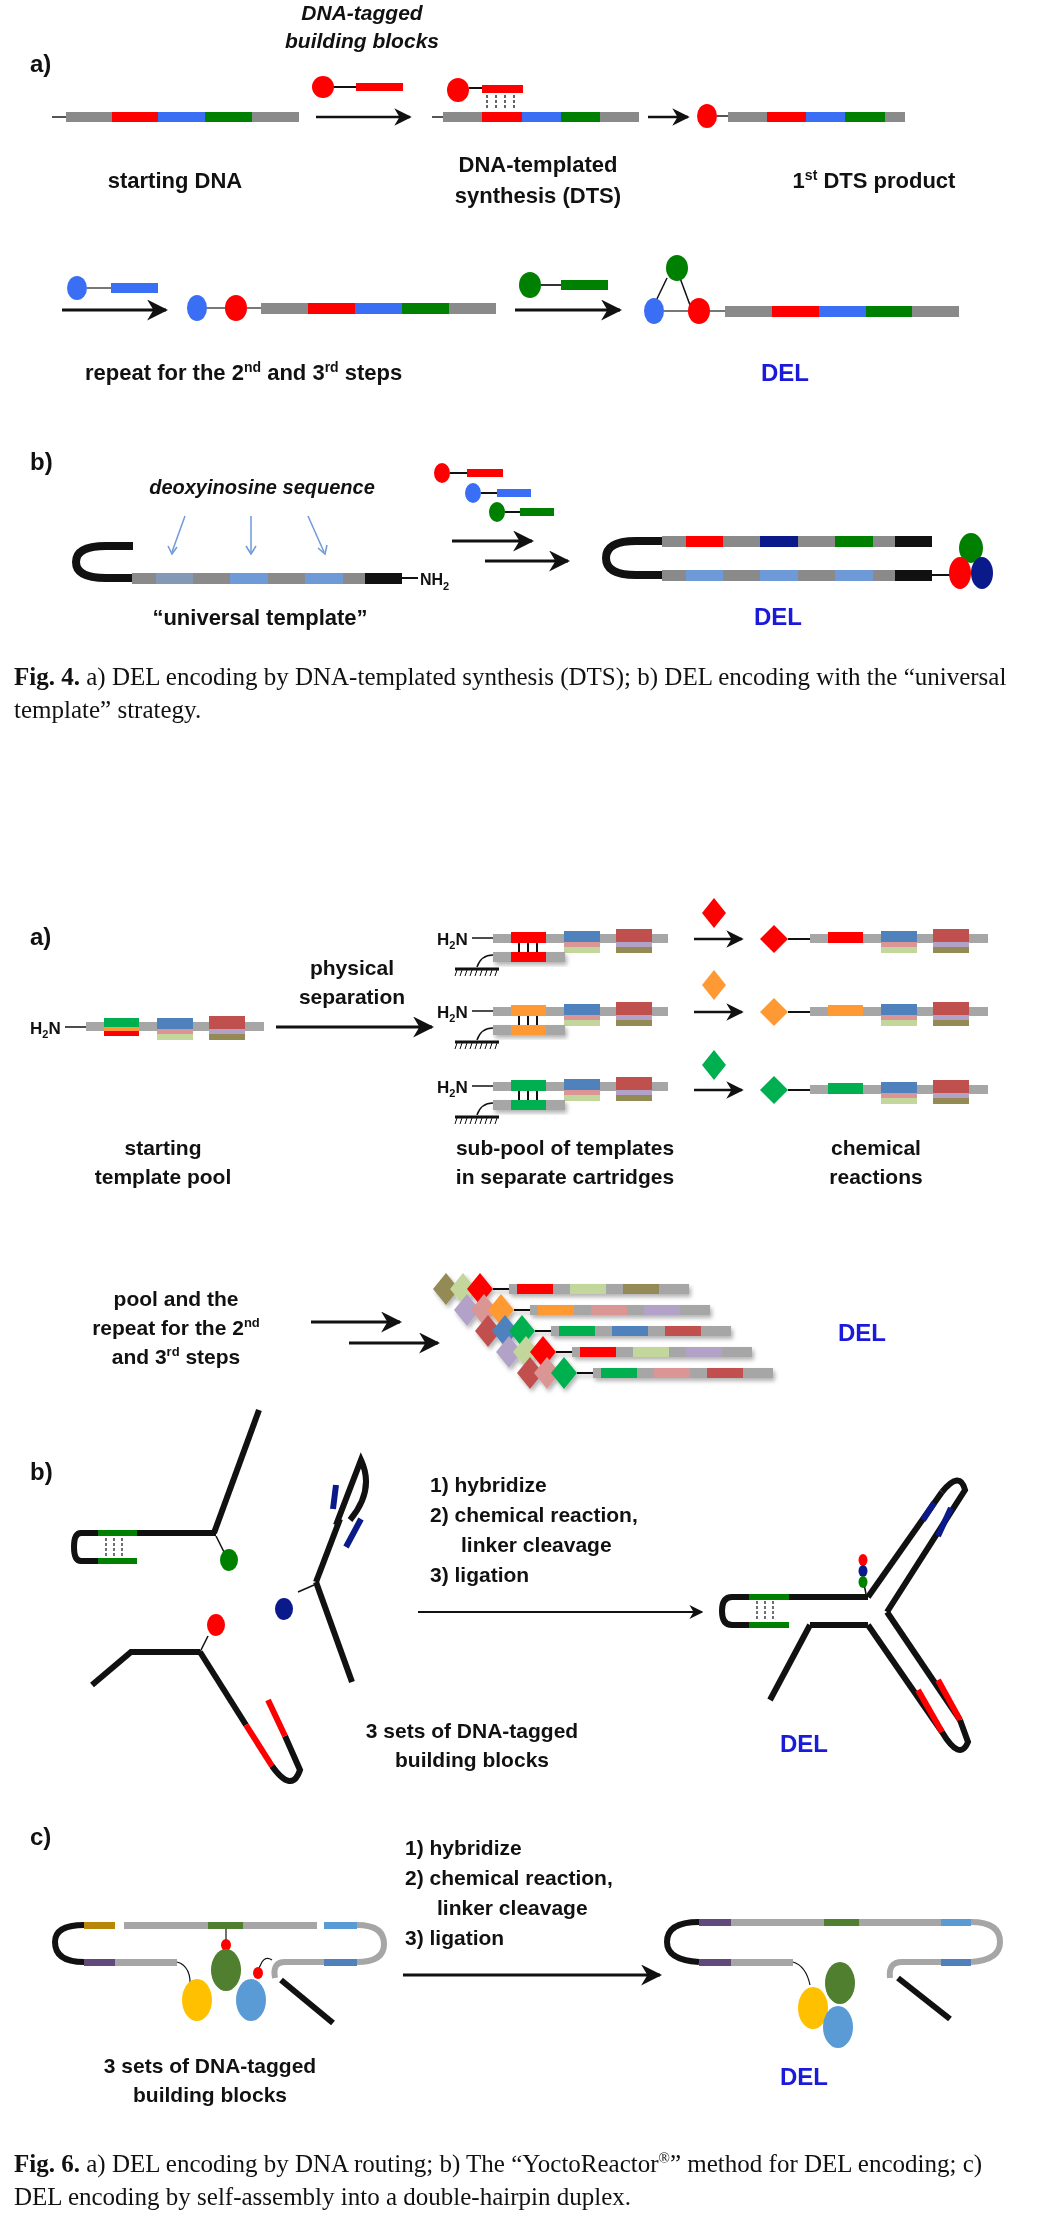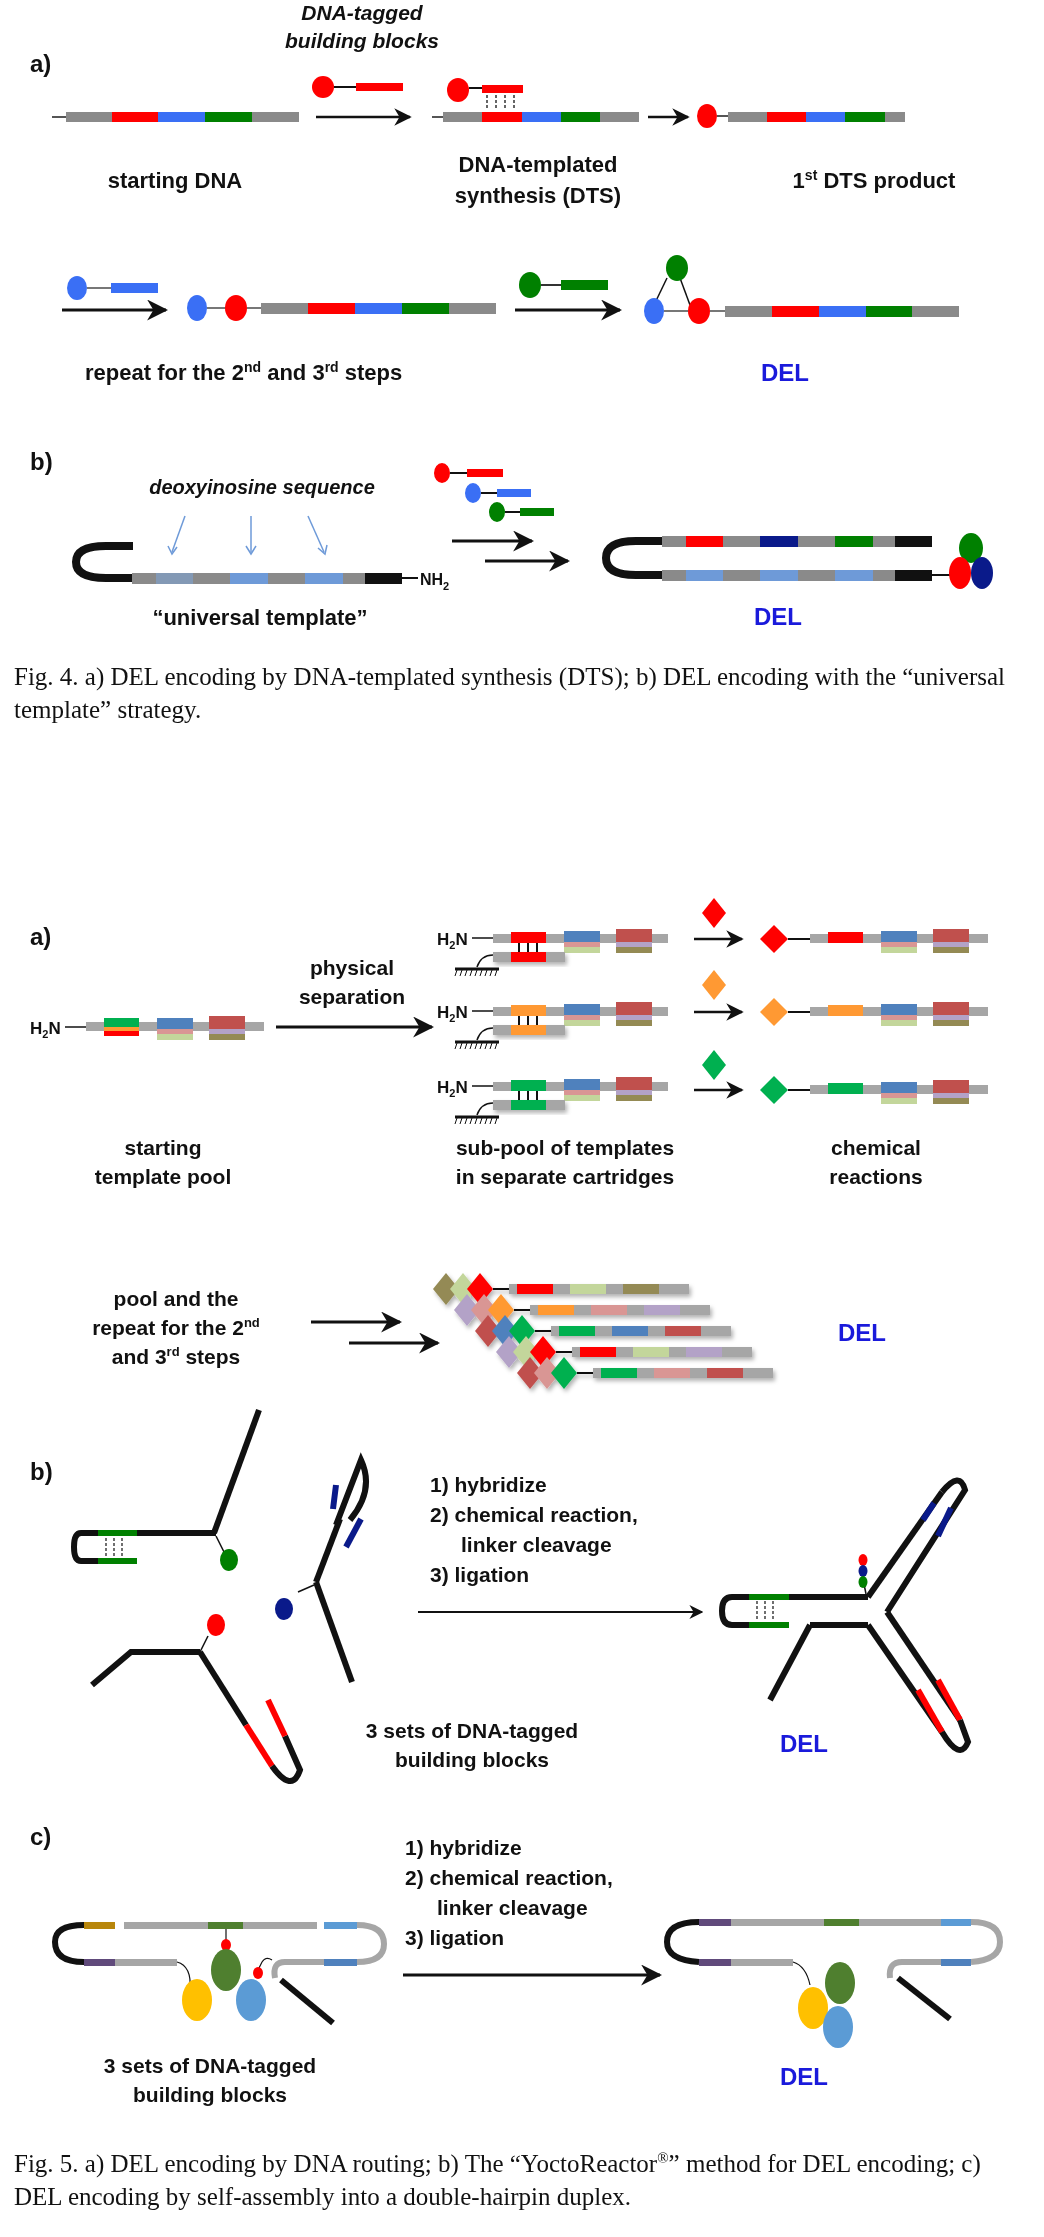--- a/index.html
+++ b/index.html
@@ -6,21 +6,21 @@
   body { width: 1044px; height: 2237px; position: relative; overflow: hidden; }
   svg.fig { position: absolute; left: 0; }
   .lbl { font-family: "Liberation Sans", sans-serif; font-weight: bold; fill: #111; }
   .panel { font-family: "Liberation Sans", sans-serif; font-weight: bold; fill: #111; font-size: 24px; }
   .del { font-family: "Liberation Sans", sans-serif; font-weight: bold; fill: #1a1adb; font-size: 24px; }
   .ital { font-style: italic; }
   .caption {
     position: absolute; left: 14px; width: 1016px;
     font-family: "Liberation Serif", serif; font-size: 25px; line-height: 33px; color: #111;
   }
-  .caption b { font-weight: normal; }
+  .caption b { font-weight: bold; }
 </style>
 </head>
 <body>
 
 <svg class="fig" style="top:0" width="1044" height="650" viewBox="0 0 1044 650">
   <defs>
     <marker id="ah" viewBox="0 0 10 10" refX="9" refY="5" markerWidth="7" markerHeight="7" orient="auto">
       <path d="M0,0 L10,5 L0,10 L3,5 z" fill="#111"></path>
     </marker>
   </defs>
@@ -475,13 +475,13 @@
     <path d="M941,1962 L902,1962 Q888,1962 890,1978" fill="none" stroke="#a6a6a6" stroke-width="6"></path>
     <line x1="898" y1="1978" x2="950" y2="2019" stroke="#111" stroke-width="6"></line>
     <path d="M793,1962 Q806,1966 810,1985" fill="none" stroke="#111" stroke-width="1.2"></path>
     <ellipse cx="813" cy="2008" rx="15" ry="21" fill="#ffc000"></ellipse>
     <ellipse cx="840" cy="1983" rx="15" ry="21" fill="#4f7f2f"></ellipse>
     <ellipse cx="838" cy="2027" rx="15" ry="21" fill="#5b9bd5"></ellipse>
   </g>
   <text class="del" x="804" y="2085" text-anchor="middle">DEL</text>
 </svg>
 
-<div class="caption" style="top:2142px"><b>Fig. 5.</b><span> a) DEL encoding by DNA routing; b) The “YoctoReactor</span><sup style="font-size:15px">®</sup><span>” method for DEL encoding; c) DEL encoding by self-assembly into a double-hairpin duplex.</span></div>
+<div class="caption" style="top:2142px"><b>Fig. 6.</b><span> a) DEL encoding by DNA routing; b) The “YoctoReactor</span><sup style="font-size:15px">®</sup><span>” method for DEL encoding; c) DEL encoding by self-assembly into a double-hairpin duplex.</span></div>
 
 </body></html>

